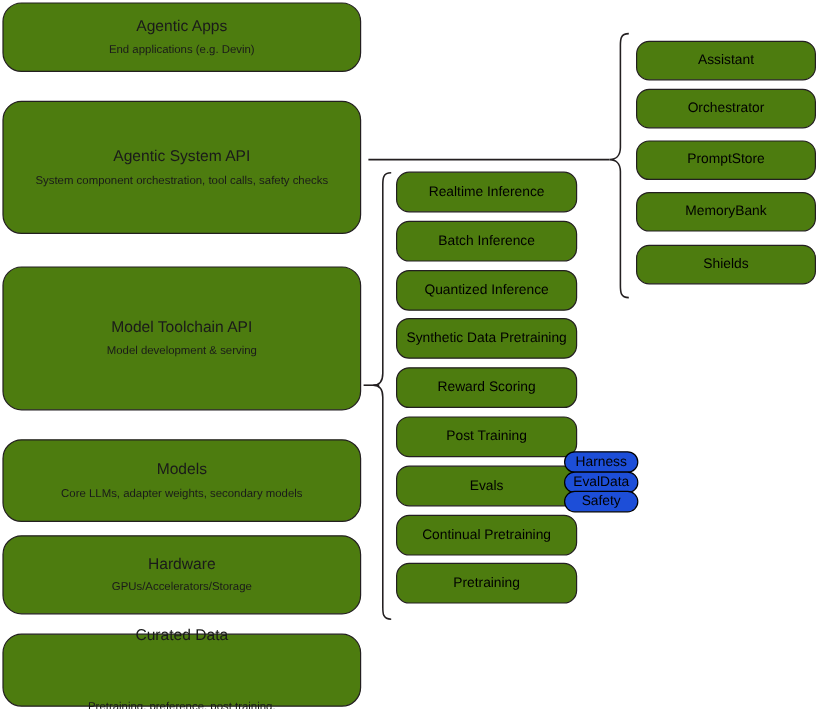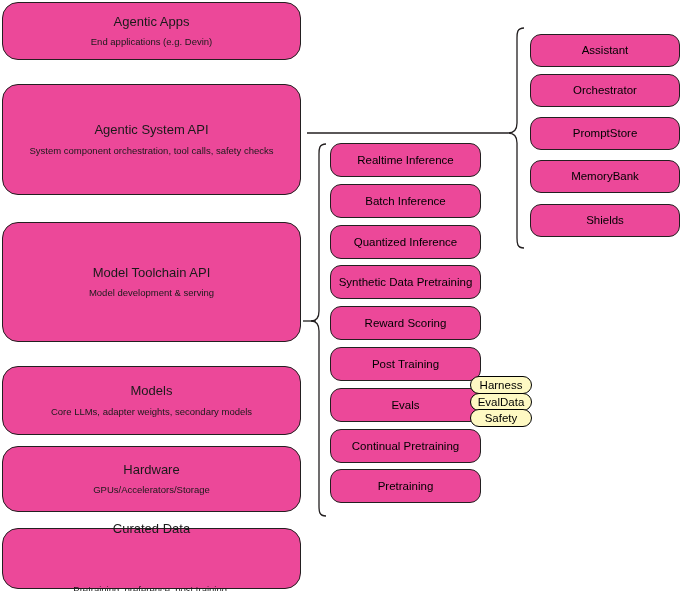--- a/index.html
+++ b/index.html
@@ -17,21 +17,21 @@
     height: 591px;
     background: #ffffff;
     overflow: hidden;
   }
   
   .box {
     position: absolute;
     box-sizing: border-box;
     border: 1.3px solid #231f20;
     border-radius: 14px;
-    background: #ec4899;
+    background: #4d7c0f;
     display: flex;
     flex-direction: column;
     align-items: center;
     justify-content: center;
     text-align: center;
     line-height: 1.25;
   }
   .layer {
     left: 2px;
     width: 299px;
@@ -61,21 +61,21 @@
     height: 33px;
     border-radius: 11px;
     font-size: 11.5px;
   }
   
   .pill {
     position: absolute;
     box-sizing: border-box;
     border: 1.3px solid #000000;
     border-radius: 10px;
-    background: #fef9c3;
+    background: #1d4ed8;
     display: flex;
     align-items: center;
     justify-content: center;
     font-size: 11.5px;
     height: 18px;
     left: 470px;
     width: 62px;
     z-index: 5;
   }
   

